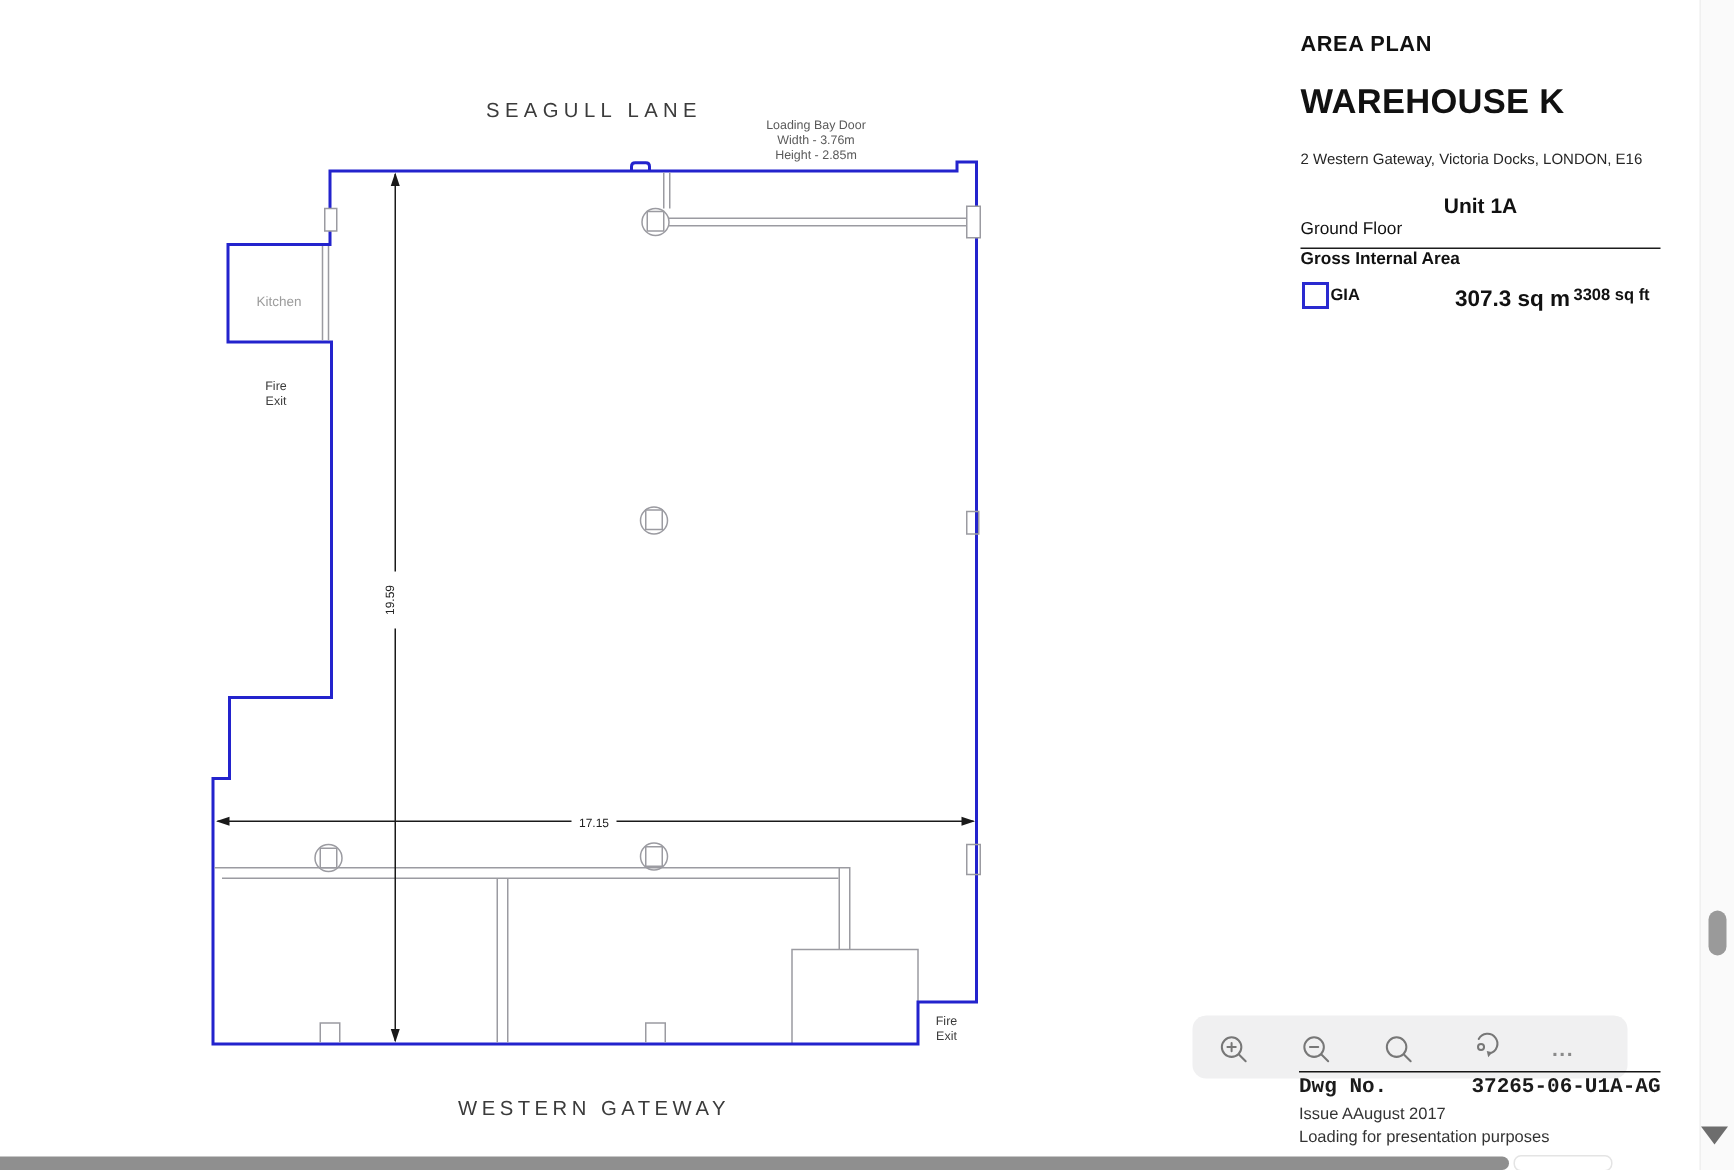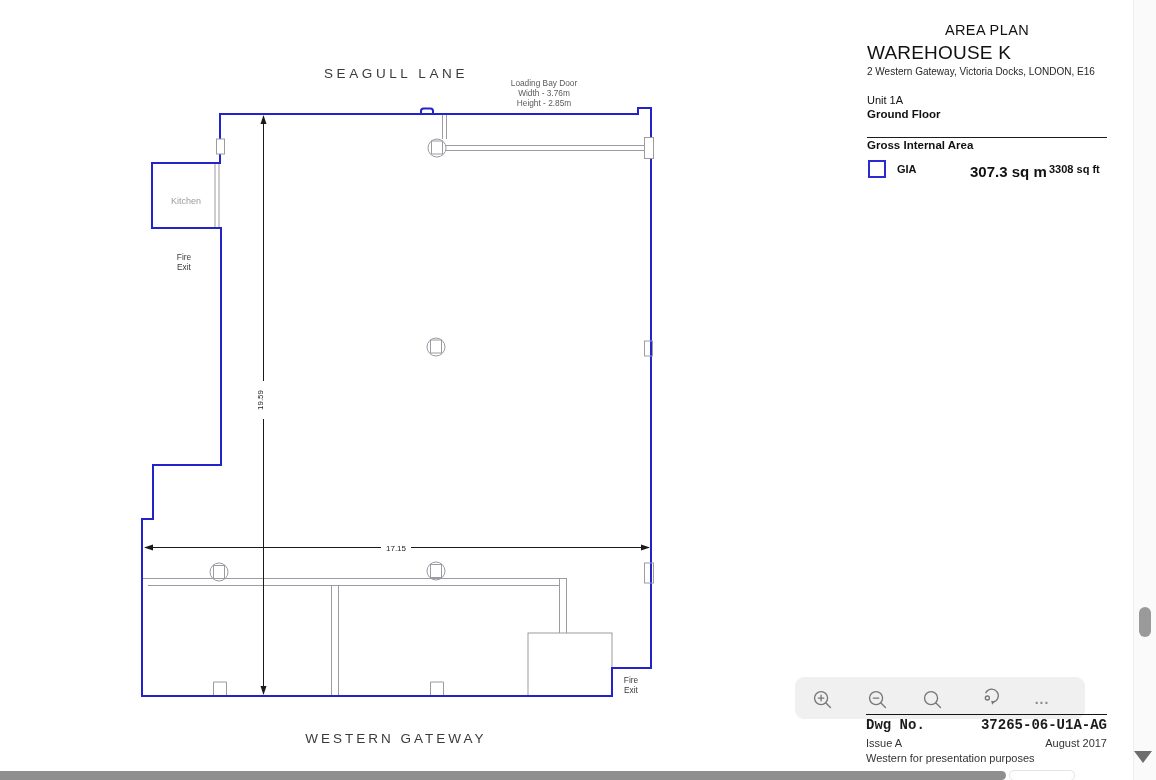--- a/index.html
+++ b/index.html
@@ -6,35 +6,35 @@
   body{
     width:1156px;height:780px;position:relative;overflow:hidden;
     background:#ffffff;
     font-family:"Liberation Sans", sans-serif;
     -webkit-font-smoothing:antialiased;
   }
   
   .plan-svg{position:absolute;left:0;top:0;}
   
   .info-panel{position:absolute;left:867px;top:22px;width:240px;color:#111;}
-  .ip-title{font-size:14.5px;font-weight:normal;letter-spacing:.4px;text-align:center;}
-  .ip-name{font-size:19px;font-weight:normal;margin-top:4px;letter-spacing:.2px;}
-  .ip-address{font-size:10px;color:#262626;margin-top:2px;}
-  .ip-unit{font-size:11px;font-weight:normal;margin-top:17px;}
-  .ip-floor{font-size:11.5px;font-weight:bold;margin-top:2px;padding-bottom:17px;border-bottom:1.5px solid #1c1c1c;}
+  .ip-title{font-size:14.5px;font-weight:bold;letter-spacing:.4px;}
+  .ip-name{font-size:23px;font-weight:bold;margin-top:16px;letter-spacing:.2px;}
+  .ip-address{font-size:10px;color:#262626;margin-top:20px;}
+  .ip-unit{font-size:14px;font-weight:bold;margin-top:17px;text-align:center;}
+  .ip-floor{font-size:11.5px;font-weight:normal;margin-top:2px;padding-bottom:6px;border-bottom:1.5px solid #1c1c1c;}
   .ip-gia-heading{font-size:11.5px;font-weight:bold;margin-top:1px;}
   .ip-gia-row{position:relative;height:20px;margin-top:9px;}
   .ip-swatch{position:absolute;left:1px;top:0;width:14px;height:14px;border:2px solid #2a2ad0;background:#fff;}
-  .ip-gia-label{position:absolute;left:30px;top:3px;font-size:11px;font-weight:bold;}
+  .ip-gia-label{position:absolute;left:20px;top:3px;font-size:11px;font-weight:bold;}
   .ip-gia-sqm{position:absolute;left:103px;top:3px;font-size:15px;font-weight:bold;}
   .ip-gia-sqft{position:absolute;left:182px;top:3px;font-size:11px;font-weight:bold;text-align:right;}
   
   .title-block{position:absolute;left:866px;top:714px;width:241px;border-top:1.5px solid #151515;color:#1b1b1b;z-index:6;}
   .tb-row1{display:flex;justify-content:space-between;margin-top:2px;font-size:14px;font-weight:bold;font-family:Liberation Mono, monospace;}
-  .tb-row2{display:flex;justify-content:space-between;margin-top:4px;font-size:11px;color:#333;}
+  .tb-row2{display:flex;margin-top:4px;font-size:11px;color:#333;}
   .tb-note{margin-top:3px;font-size:11px;color:#333;}
   
   .toolbar{position:absolute;left:795px;top:677px;width:290px;height:42px;background:#f0f0f1;border-radius:9px;z-index:5;}
   .tb-btn{position:absolute;top:9px;width:30px;height:26px;background:transparent;border:none;padding:0;cursor:pointer;display:flex;align-items:center;justify-content:center;}
   .tb-btn svg{display:block;}
   .tb-more{font-size:14px;font-weight:bold;color:#8a8a8a;letter-spacing:1px;line-height:10px;}
   
   .vscroll-track{position:absolute;right:0;top:0;width:22px;height:780px;background:#fafafa;border-left:1px solid #f0f0f0;}
   .vscroll-thumb{position:absolute;left:1139px;top:607px;width:12px;height:30px;background:#9a9a9a;border-radius:6px;z-index:7;}
   .vscroll-down{position:absolute;left:1134px;top:751px;width:0;height:0;border-left:9px solid transparent;border-right:9px solid transparent;border-top:12px solid #6d6d6d;z-index:7;}
@@ -159,20 +159,20 @@
 
 <div class="title-block">
   <div class="tb-row1">
     <span>Dwg No.</span>
     <span>37265-06-U1A-AG</span>
   </div>
   <div class="tb-row2">
     <span>Issue A</span>
     <span>August 2017</span>
   </div>
-  <div class="tb-note">Western for presentation purposes</div>
+  <div class="tb-note">Loading for presentation purposes</div>
 </div>
 
 <div class="vscroll-track"></div>
 <div class="vscroll-thumb"></div>
 <div class="vscroll-down"></div>
 <div class="hscroll-thumb"></div>
 <div class="hscroll-ghost"></div>
 
 </body></html>

